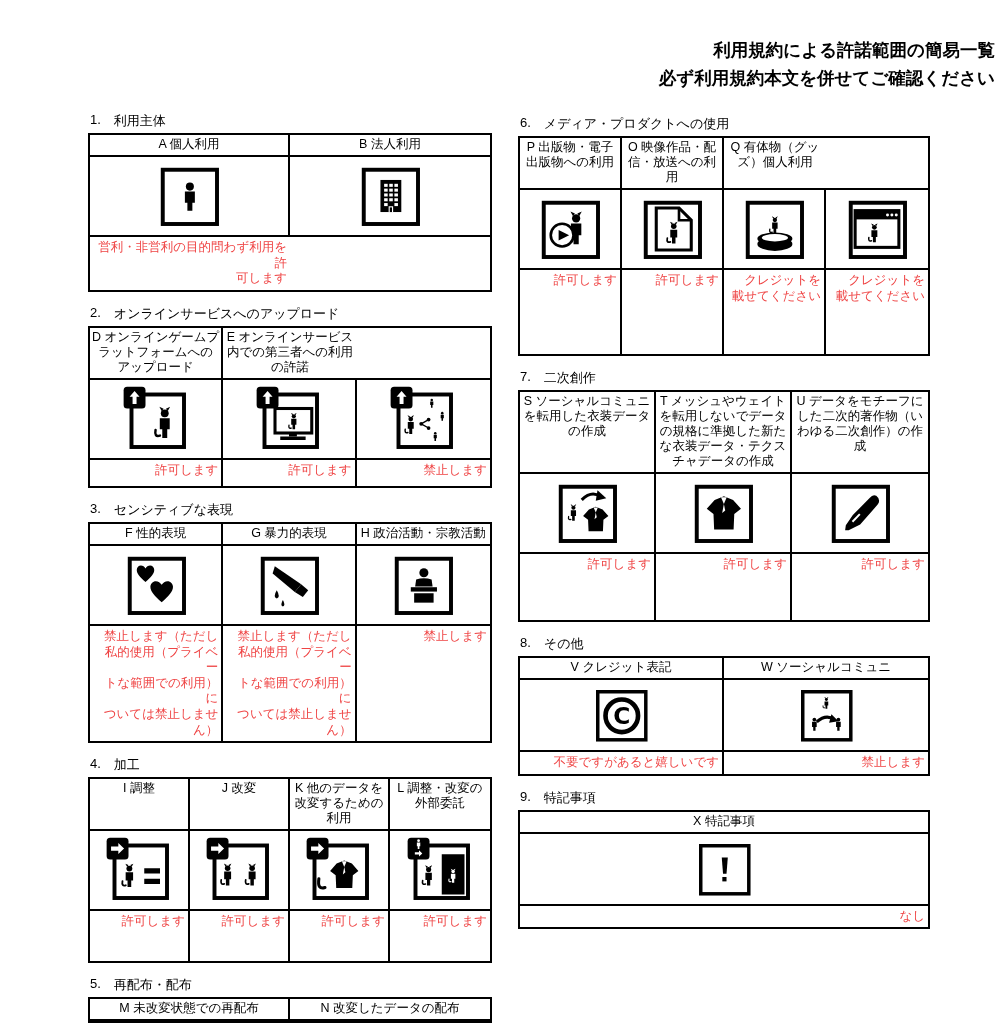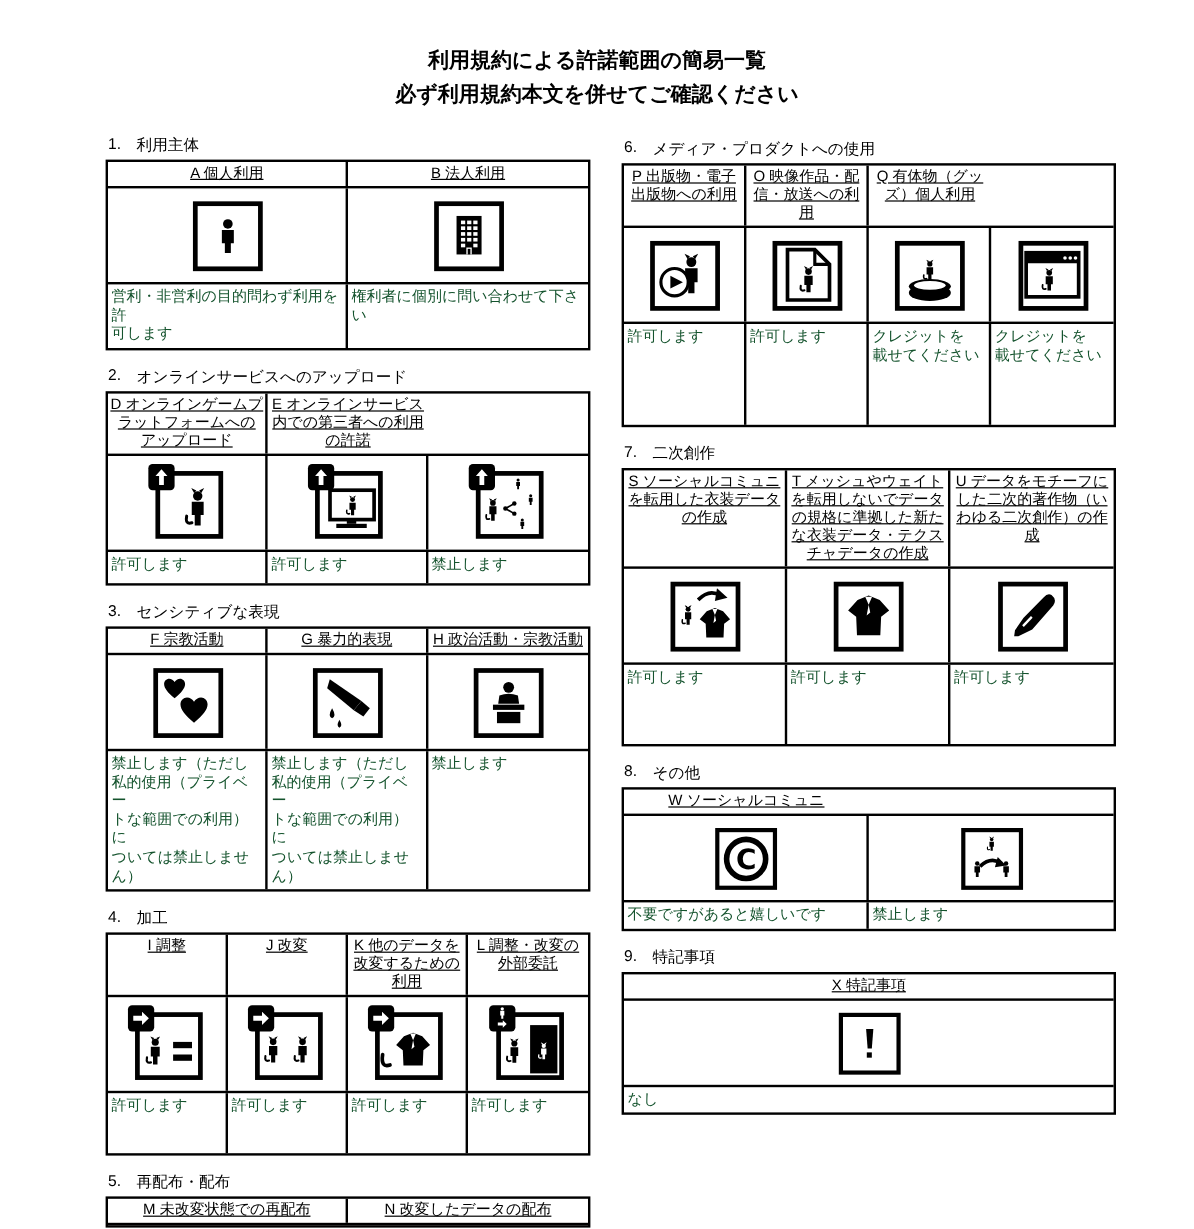--- a/index.html
+++ b/index.html
@@ -1,39 +1,39 @@
 <!DOCTYPE html>
 <html><head>
 <meta charset="utf-8">
 <style>
   html,body{margin:0;padding:0;background:#fff;}
   .page{position:relative;width:995px;height:1024px;background:#fff;overflow:hidden;
         font-family:"Liberation Sans","DejaVu Sans",sans-serif;color:#000;}
-  .title{padding-top:36px;text-align:center;font-weight:bold;font-size:17.5px;line-height:1.6;}
+  .title{padding-top:36px;text-align:right;font-weight:bold;font-size:17.5px;line-height:1.6;}
   .col{position:absolute;}
   .col-left{left:88px;top:112px;width:404px;}
   .col-right{left:518px;top:115px;width:412px;}
   .section{margin-top:13px;}
   .section:first-child{margin-top:0;}
   .sec-heading{font-size:13px;margin:0 0 3px 2px;display:flex;}
   .sec-heading .num{margin-right:13px;}
   .tbl{border:2px solid #000;background:#fff;}
   .row{display:grid;}
   .cols1{grid-template-columns:1fr;}
   .cols2{grid-template-columns:1fr 1fr;}
   .cols3{grid-template-columns:1fr 1fr 1fr;}
   .cols4{grid-template-columns:1fr 1fr 1fr 1fr;}
   .hrow{border-bottom:2px solid #000;}
   .srow{border-top:2px solid #000;}
   .hcell,.icell,.scell{border-right:2px solid #000;min-width:0;}
   .hcell:last-child,.icell:last-child,.scell:last-child{border-right:none;}
-  .hcell{font-size:12.5px;line-height:1.2;text-align:center;padding:2px 2px 3px;white-space:pre-line;text-decoration:underline;}
+  .hcell{font-size:12.5px;line-height:1.2;text-align:center;padding:2px 2px 3px;white-space:pre-line;}
   .icell{display:flex;align-items:center;justify-content:center;padding:4px 0;}
-  .scell{font-size:12.5px;line-height:1.25;text-align:left;padding:3px 3px;
-         color:#14532d;white-space:pre-line;}
+  .scell{font-size:12.5px;line-height:1.25;text-align:right;padding:3px 3px;
+         color:#ef4444;white-space:pre-line;}
   .pict{width:70px;height:70px;display:block;}
   .pict-sm{width:62px;height:62px;}
   
   .t1 .scell{min-height:30px;}
   .t2 .scell{min-height:20px;}
   .t4 .scell{min-height:44px;}
   .t6 .scell{min-height:78px;}
   .t7 .scell{min-height:60px;}
   .defs{position:absolute;width:0;height:0;overflow:hidden;}
 </style>
@@ -145,21 +145,20 @@
           <div class="icell">
             <svg class="pict" viewBox="0 0 80 80">
                 <rect x="10" y="10" width="62" height="62" fill="#fff" stroke="#000" stroke-width="4.5"></rect>
                 <use href="#s-building" x="19" y="15" width="44" height="50" fill="#000"></use>
               </svg>
           </div>
         </div>
         <div class="row cols2 srow">
           <div class="scell">営利・非営利の目的問わず利用を許
 可します</div>
-          <div class="scell">権利者に個別に問い合わせて下さい</div>
         </div>
       </div>
     </div>
 
     <div class="section">
       <div class="sec-heading">
         <span class="num">2.</span>
         <span>オンラインサービスへのアップロード</span>
       </div>
       <div class="tbl t2">
@@ -212,21 +211,21 @@
       </div>
     </div>
 
     <div class="section">
       <div class="sec-heading">
         <span class="num">3.</span>
         <span>センシティブな表現</span>
       </div>
       <div class="tbl t3">
         <div class="row cols3 hrow">
-          <div class="hcell">F 宗教活動</div>
+          <div class="hcell">F 性的表現</div>
           <div class="hcell">G 暴力的表現</div>
           <div class="hcell">H 政治活動・宗教活動</div>
         </div>
         <div class="row cols3">
           <div class="icell">
             <svg class="pict" viewBox="0 0 80 80">
                 <rect x="10" y="10" width="62" height="62" fill="#fff" stroke="#000" stroke-width="4.5"></rect>
                 <use href="#s-heart" x="16" y="15" width="24" height="24" fill="#000"></use>
                 <use href="#s-heart" x="31" y="32" width="31" height="31" fill="#000"></use>
               </svg>
@@ -459,20 +458,21 @@
       </div>
     </div>
 
     <div class="section">
       <div class="sec-heading">
         <span class="num">8.</span>
         <span>その他</span>
       </div>
       <div class="tbl t8">
         <div class="row cols2 hrow">
+          <div class="hcell">V クレジット表記</div>
           <div class="hcell">W ソーシャルコミュニ</div>
         </div>
         <div class="row cols2">
           <div class="icell">
             <svg class="pict pict-sm" viewBox="0 0 80 80">
                 <rect x="10" y="10" width="62" height="62" fill="#fff" stroke="#000" stroke-width="4.5"></rect>
                 <circle cx="41" cy="41" r="21" fill="none" stroke="#000" stroke-width="6"></circle>
                 <text x="41" y="51.5" text-anchor="middle" font-size="30" font-weight="bold" font-family="'DejaVu Sans', sans-serif" fill="#000">C</text>
               </svg>
           </div>

